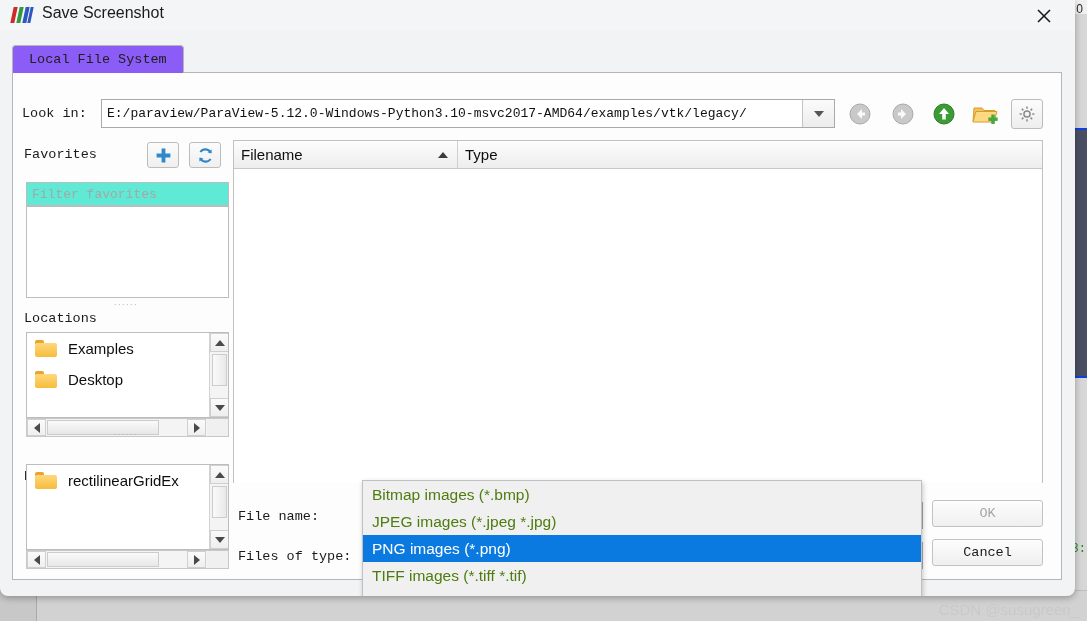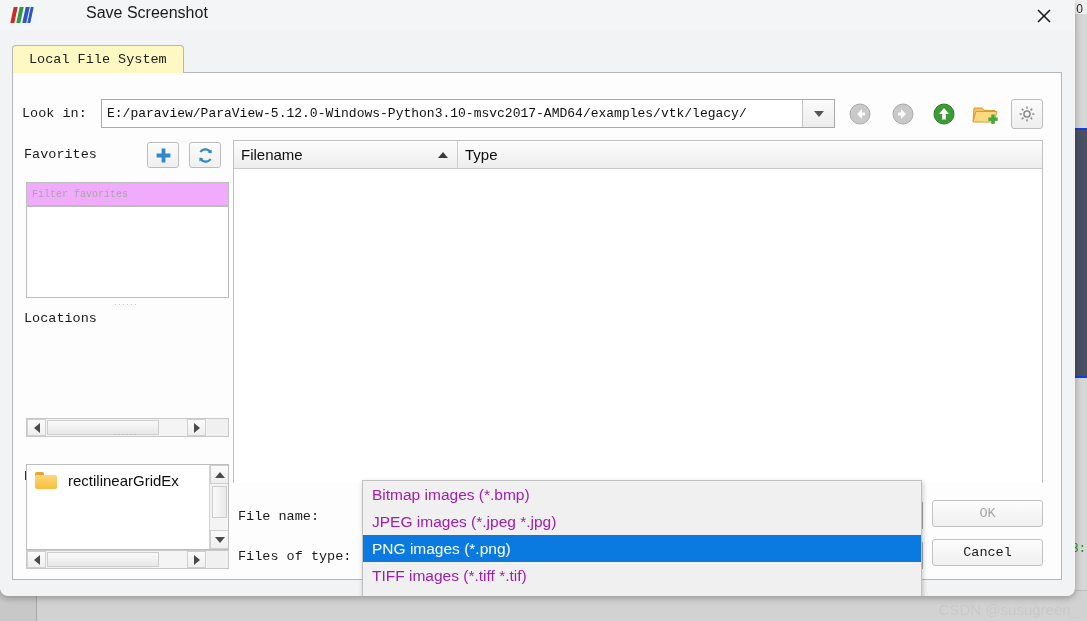--- a/index.html
+++ b/index.html
@@ -115,21 +115,20 @@
   .title-logo .b2 { left: 6px;  background: #2f9a3e; }
   .title-logo .b3 { left: 12px; background: #2f57c0; }
   .title-logo .b4 { left: 17px; background: #2f57c0; width: 3px; }
 
   .title-text {
     position: absolute;
     left: 42px; top: 4px;
     font-size: 16px;
     color: #1b1b1b;
     font-family: "Liberation Sans", sans-serif;
-    margin-left: 44px;
   }
   .close-btn {
     position: absolute;
     right: 14px; top: 2px;
     width: 34px; height: 28px;
     cursor: pointer;
   }
   .close-btn svg { display: block; }
 
   
@@ -141,21 +140,21 @@
   }
   .tab {
     position: absolute;
     left: 0; top: 0;
     height: 28px;
     padding: 0 16px;
     line-height: 28px;
     font-family: "Liberation Mono", monospace;
     font-size: 13.5px;
     color: #202020;
-    background: #fef9c3;
+    background: #8b5cf6;
     border: 1px solid #b6b6b6;
     border-bottom: none;
     border-top-left-radius: 4px;
     border-top-right-radius: 4px;
     box-sizing: border-box;
     cursor: pointer;
   }
 
   .tabpane {
     position: absolute;
@@ -252,26 +251,26 @@
     border: 1px solid #bcbcbc;
     border-radius: 3px;
     box-sizing: border-box;
     display: flex; align-items: center; justify-content: center;
     cursor: pointer;
   }
   .fav-filter {
     position: absolute;
     left: 26px; top: 182px;
     width: 203px; height: 24px;
-    background: #f0abfc;
+    background: #5eead4;
     border: 1px solid #bdbdbd;
     box-sizing: border-box;
     padding: 0 5px;
     font-family: "Liberation Mono", monospace;
-    font-size: 10px;
+    font-size: 13px;
     color: #333;
     outline: none;
   }
   .fav-filter::placeholder { color: #a7a7a7; }
   .fav-list {
     position: absolute;
     left: 26px; top: 206px;
     width: 203px; height: 92px;
     background: #ffffff;
     border: 1px solid #bdbdbd;
@@ -517,21 +516,21 @@
     border: 1px solid #c0c0c0;
     box-sizing: border-box;
     z-index: 60;
     box-shadow: 1px 2px 5px rgba(0,0,0,0.22);
   }
   .dd-item {
     height: 27px;
     line-height: 27px;
     padding-left: 9px;
     font-size: 15.5px;
-    color: #a21caf;
+    color: #4d7c0f;
     font-family: "Liberation Sans", sans-serif;
     cursor: pointer;
     white-space: nowrap;
   }
   .dd-item.selected {
     background: #0a7ae0;
     color: #ffffff;
   }
 
   
@@ -651,53 +650,80 @@
         <path d="M3.4 11.8 A6.3 6.3 0 0 0 14.4 12.7" fill="none" stroke="#2f88c8" stroke-width="2.2"></path>
         <path d="M15.6 2.6 L15.2 7.0 L11.0 5.6 Z" fill="#2f88c8"></path>
         <path d="M2.4 15.4 L2.8 11.0 L7.0 12.4 Z" fill="#2f88c8"></path>
       </svg>
     </div>
     <input class="fav-filter" type="text" placeholder="Filter favorites" style="">
     <div class="fav-list"></div>
     <div class="splitter-dots" style="left:114px; top:297px;">......</div>
 
     <div class="side-title" style="top:311px;">Locations</div>
-    <div class="hsb" style="top:418px;">
-      <div class="arrow l">
-          <div class="tri-left"></div>
-        </div>
-      <div class="thumb" style="left:20px; width:112px;"></div>
-      <div class="arrow r">
-          <div class="tri-right"></div>
-        </div>
-      <div class="corner"></div>
-    </div>
-    <div class="splitter-dots" style="left:114px; top:427px;">......</div>
-
-    <div class="side-title" style="top:469px;">Recent</div>
-    <div class="side-panel" style="top:464px; height:86px;">
+    <div class="side-panel" style="top:332px; height:86px;">
       <div class="side-rows">
         <div class="side-row">
           <span class="folder-ico">
               <span class="tabtop"></span>
               <span class="body"></span>
             </span>
-          <span class="rowlabel">rectilinearGridEx</span>
+          <span class="rowlabel">Examples</span>
+        </div>
+        <div class="side-row">
+          <span class="folder-ico">
+              <span class="tabtop"></span>
+              <span class="body"></span>
+            </span>
+          <span class="rowlabel">Desktop</span>
         </div>
       </div>
       <div class="vsb">
         <div class="arrow top">
             <div class="tri-up"></div>
           </div>
         <div class="thumb"></div>
         <div class="arrow bot">
             <div class="tri-down"></div>
           </div>
       </div>
     </div>
+    <div class="hsb" style="top:418px;">
+      <div class="arrow l">
+          <div class="tri-left"></div>
+        </div>
+      <div class="thumb" style="left:20px; width:112px;"></div>
+      <div class="arrow r">
+          <div class="tri-right"></div>
+        </div>
+      <div class="corner"></div>
+    </div>
+    <div class="splitter-dots" style="left:114px; top:427px;">......</div>
+
+    <div class="side-title" style="top:469px;">Recent</div>
+    <div class="side-panel" style="top:464px; height:86px;">
+      <div class="side-rows">
+        <div class="side-row">
+          <span class="folder-ico">
+              <span class="tabtop"></span>
+              <span class="body"></span>
+            </span>
+          <span class="rowlabel">rectilinearGridEx</span>
+        </div>
+      </div>
+      <div class="vsb">
+        <div class="arrow top">
+            <div class="tri-up"></div>
+          </div>
+        <div class="thumb"></div>
+        <div class="arrow bot">
+            <div class="tri-down"></div>
+          </div>
+      </div>
+    </div>
     <div class="hsb" style="top:550px;">
       <div class="arrow l">
           <div class="tri-left"></div>
         </div>
       <div class="thumb" style="left:20px; width:112px;"></div>
       <div class="arrow r">
           <div class="tri-right"></div>
         </div>
       <div class="corner"></div>
     </div>

